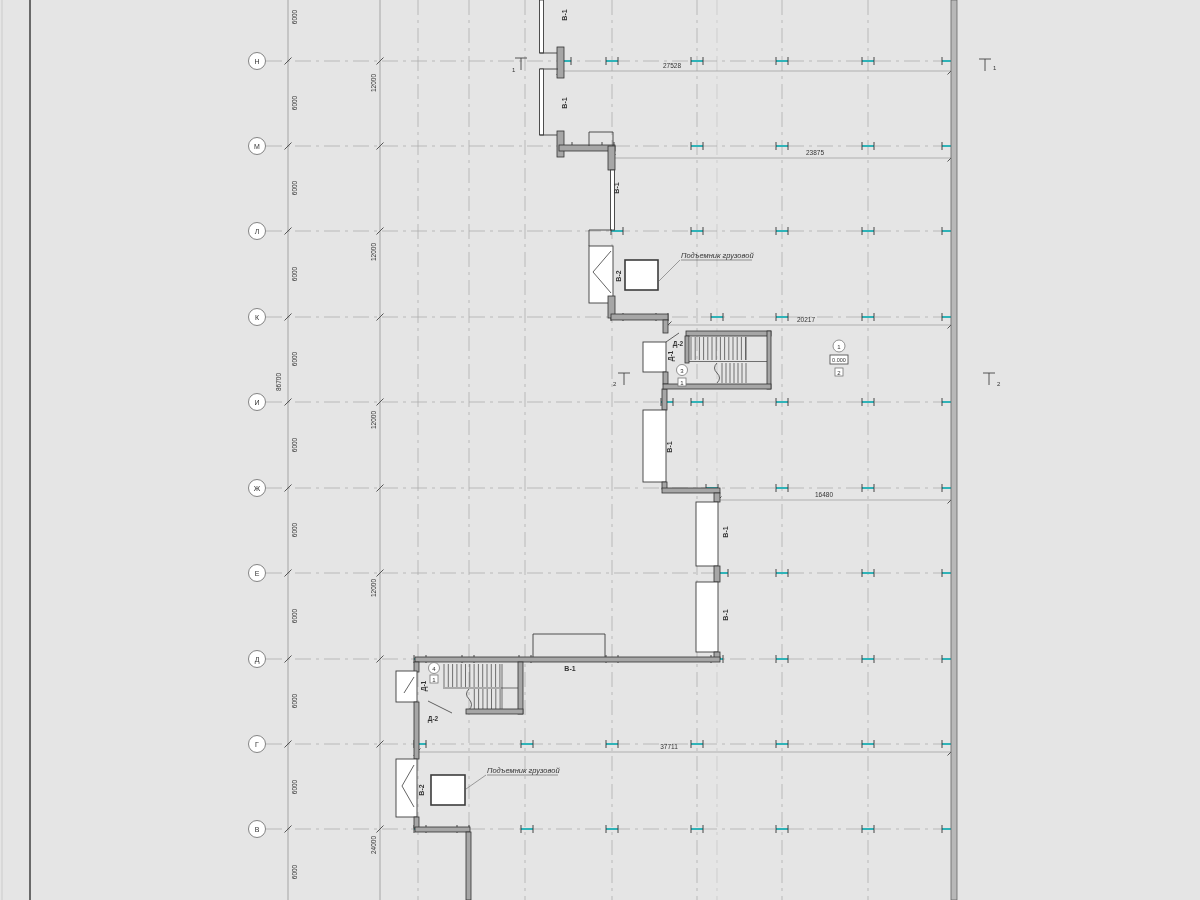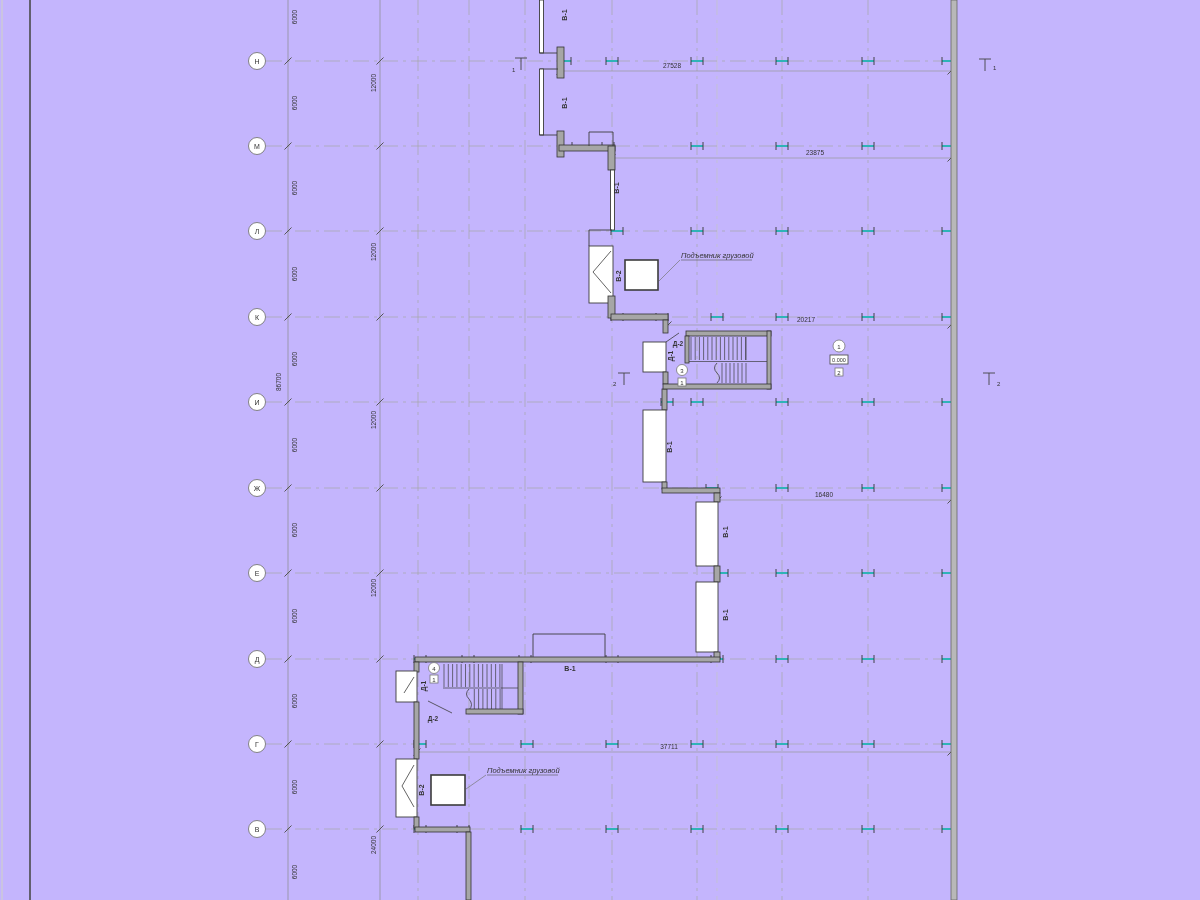--- a/index.html
+++ b/index.html
@@ -1,16 +1,16 @@
 <!DOCTYPE html>
 <html><head>
 <meta charset="utf-8">
 <style>
   html,body{margin:0;padding:0;background:#fff;}
-  .sheet{position:relative;width:1200px;height:900px;background:#c4b5fd;overflow:hidden;
+  .sheet{position:relative;width:1200px;height:900px;background:#e5e5e5;overflow:hidden;
          font-family:"Liberation Sans",sans-serif;}
   svg{display:block}
   text{fill:#333;font-family:"Liberation Sans",sans-serif;}
   .dimtxt{font-size:6.5px;}
   .axlbl{font-size:7px;}
   .walllbl{font-size:7px;font-weight:700;}
   .annot{font-size:7.5px;font-style:italic;}
   .marktxt{font-size:6px;}
   .lvltxt{font-size:5.5px;}
 </style>

